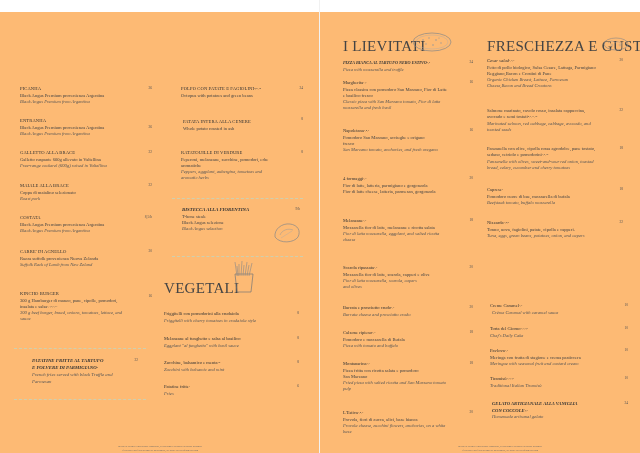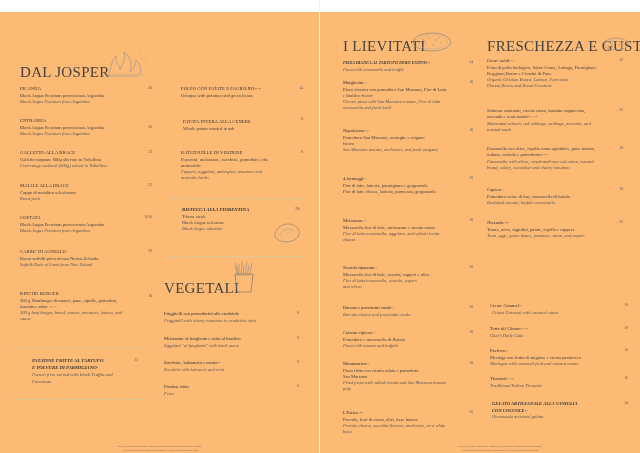--- a/index.html
+++ b/index.html
@@ -21,30 +21,20 @@
   .boxed { border-top:1px dashed #cfcfae; border-bottom:1px dashed #cfcfae; position:absolute; }
   .boxed .name { font-style:italic; font-weight:bold; text-transform:uppercase; font-size:4.8px; }
   .footnote { position:absolute; font-size:2.4px; color:#666; text-align:center; line-height:4px; }
   .deco { position:absolute; }
 </style>
 </head>
 <body>
 
 <div class="page left">
 
-  <div class="col" style="left:20px; top:52px; width:132px;">
-    <h2 class="section-title">DAL JOSPER</h2>
-    <svg class="deco" style="left:82px; top:-14px;" width="48" height="28" viewBox="0 0 48 28">
-      <path d="M6 26 C10 18 8 12 14 6 C13 14 18 14 18 20 C20 14 24 10 22 2 C30 8 30 16 28 22 C32 18 34 14 34 10 C40 16 40 22 36 26 Z" fill="none" stroke="#999" stroke-width="0.7"></path>
-      <path d="M4 26 Q24 22 44 26" fill="none" stroke="#aaa" stroke-width="0.6" stroke-dasharray="1.5 1"></path>
-      <circle cx="40" cy="8" r="0.6" fill="#999"></circle>
-        <circle cx="43" cy="12" r="0.5" fill="#999"></circle>
-        <circle cx="38" cy="4" r="0.5" fill="#999"></circle>
-    </svg>
-  </div>
 
   <div class="item" style="position:absolute; left:20px; top:74px; width:132px;">
     <div class="name caps">PICANHA</div>
     <div class="desc">Black Angus Premium provenienza Argentina</div>
     <div class="en">Black Angus Premium from Argentina</div>
     <span class="price">26</span>
   </div>
   <div class="item" style="position:absolute; left:20px; top:106px; width:132px;">
     <div class="name caps">ENTRANHA</div>
     <div class="desc">Black Angus Premium provenienza Argentina</div>

